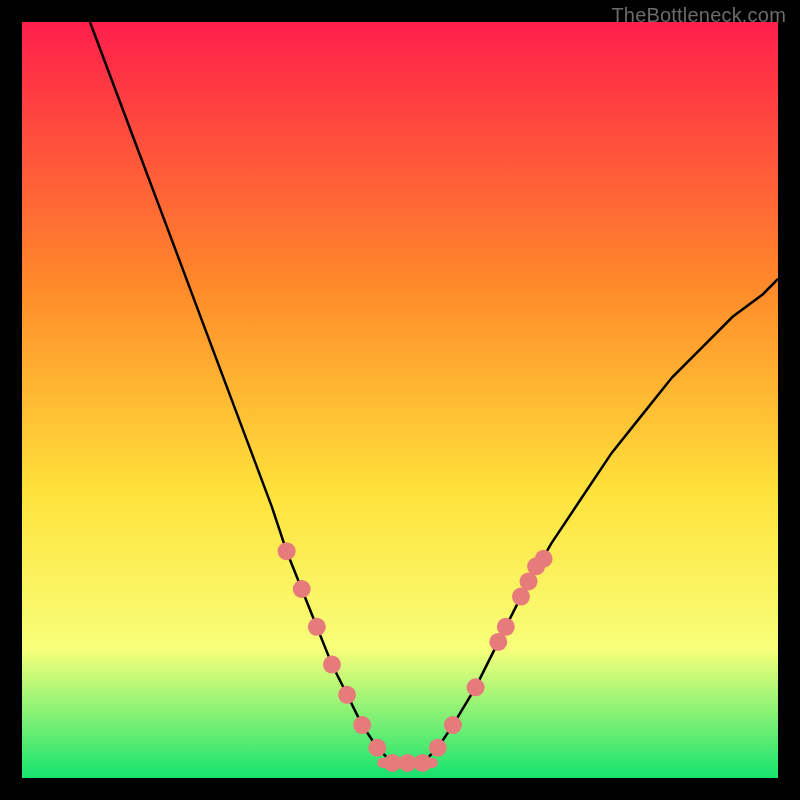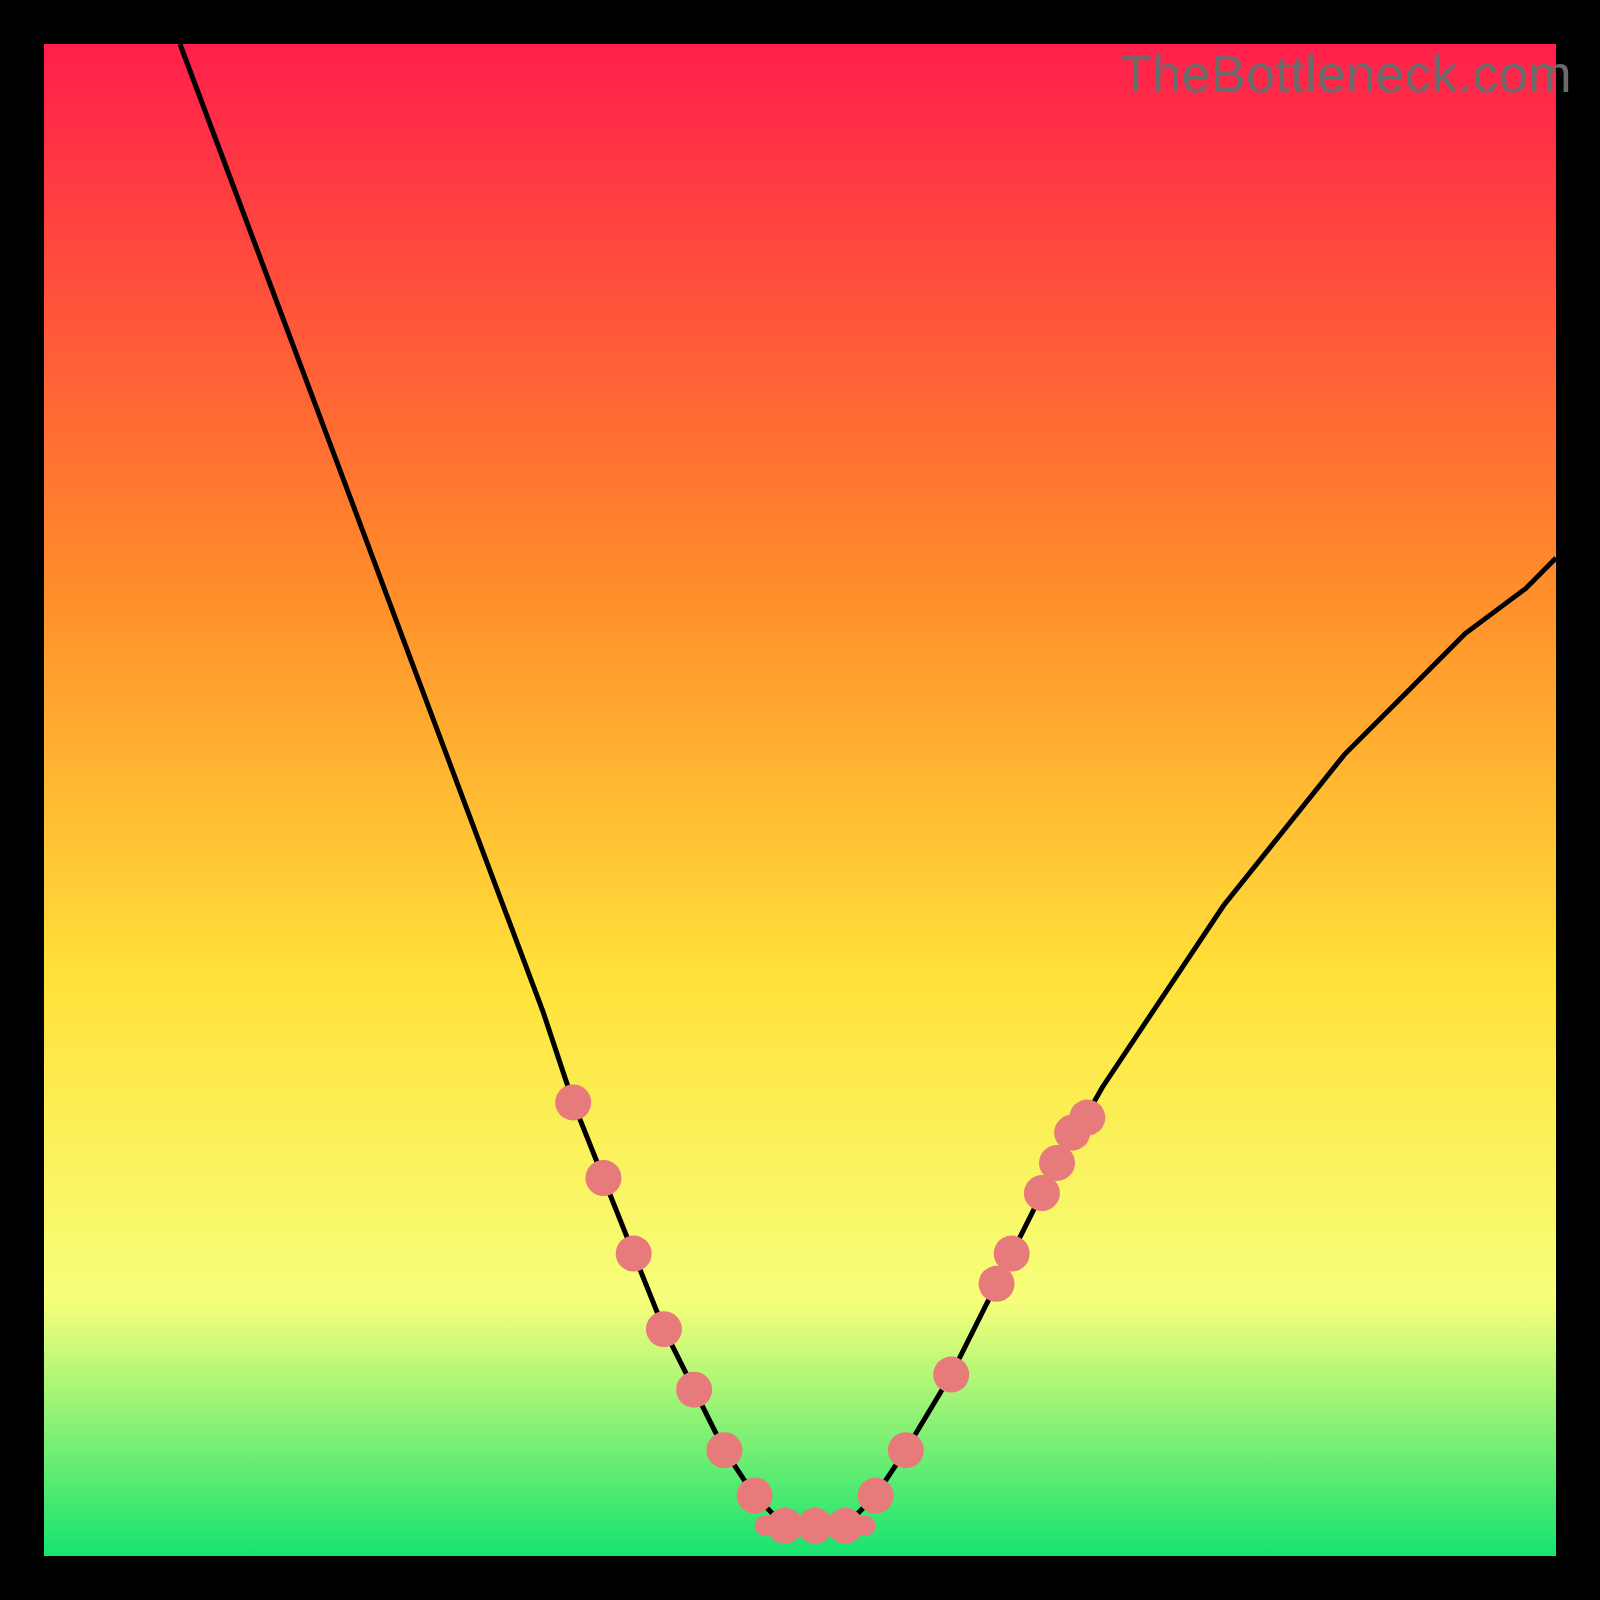--- a/index.html
+++ b/index.html
@@ -21,24 +21,24 @@
   }
   .plot {
     position: absolute;
     left: 0;
     top: 0;
     width: 756px;
     height: 756px;
   }
   .watermark {
     position: absolute;
-    top: 22px;
+    top: 4px;
     right: 14px;
     color: #6b6b6b;
-    font-size: 26px;
+    font-size: 20px;
     letter-spacing: 0.2px;
     font-weight: 400;
     user-select: none;
   }
 </style>
 </head>
 <body>
 
 <div class="frame">
   <svg class="plot" viewBox="0 0 756 756">

